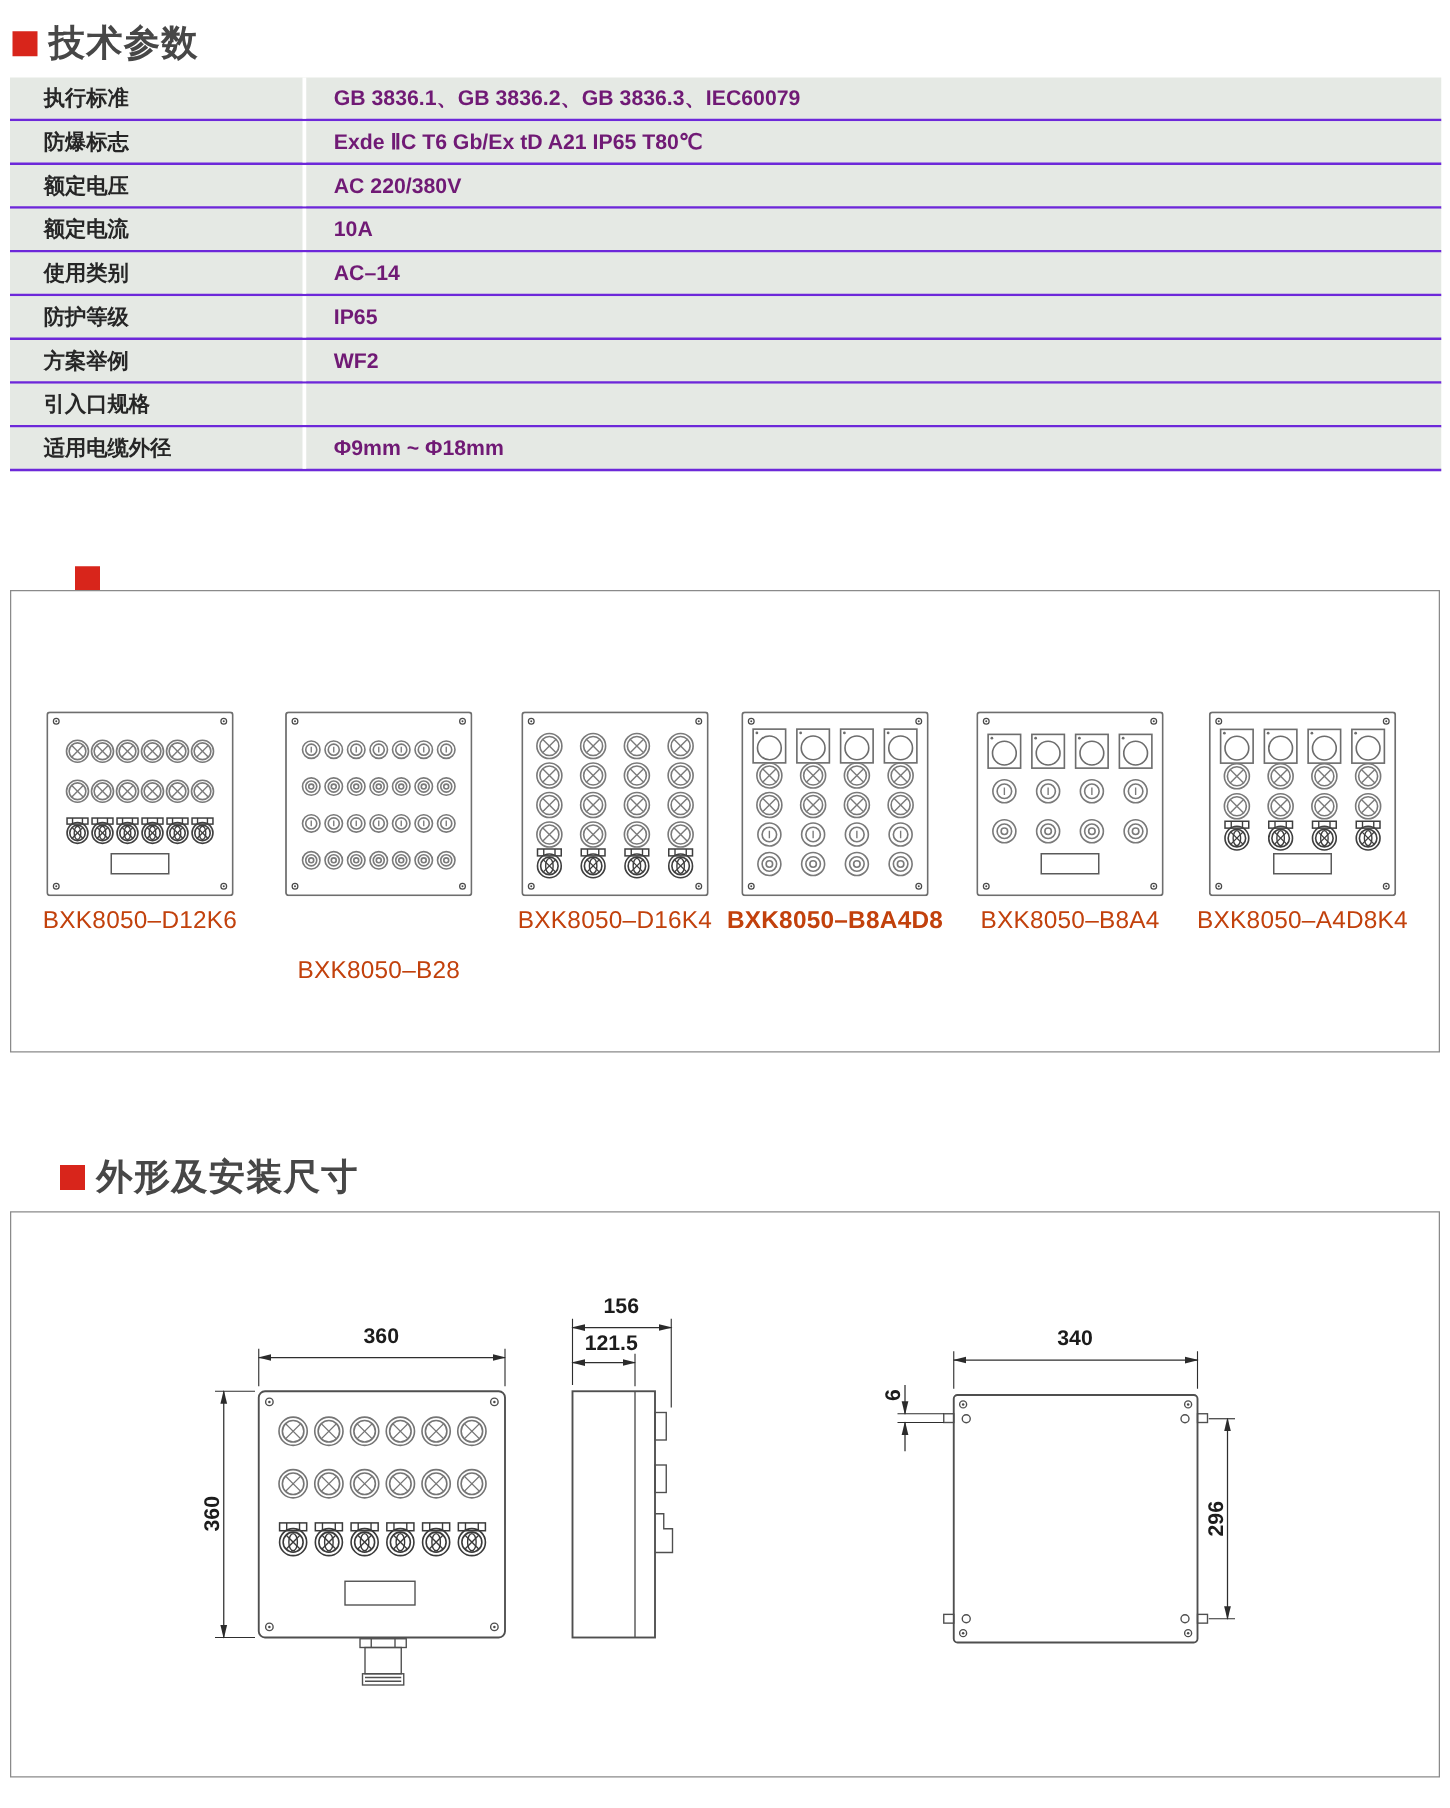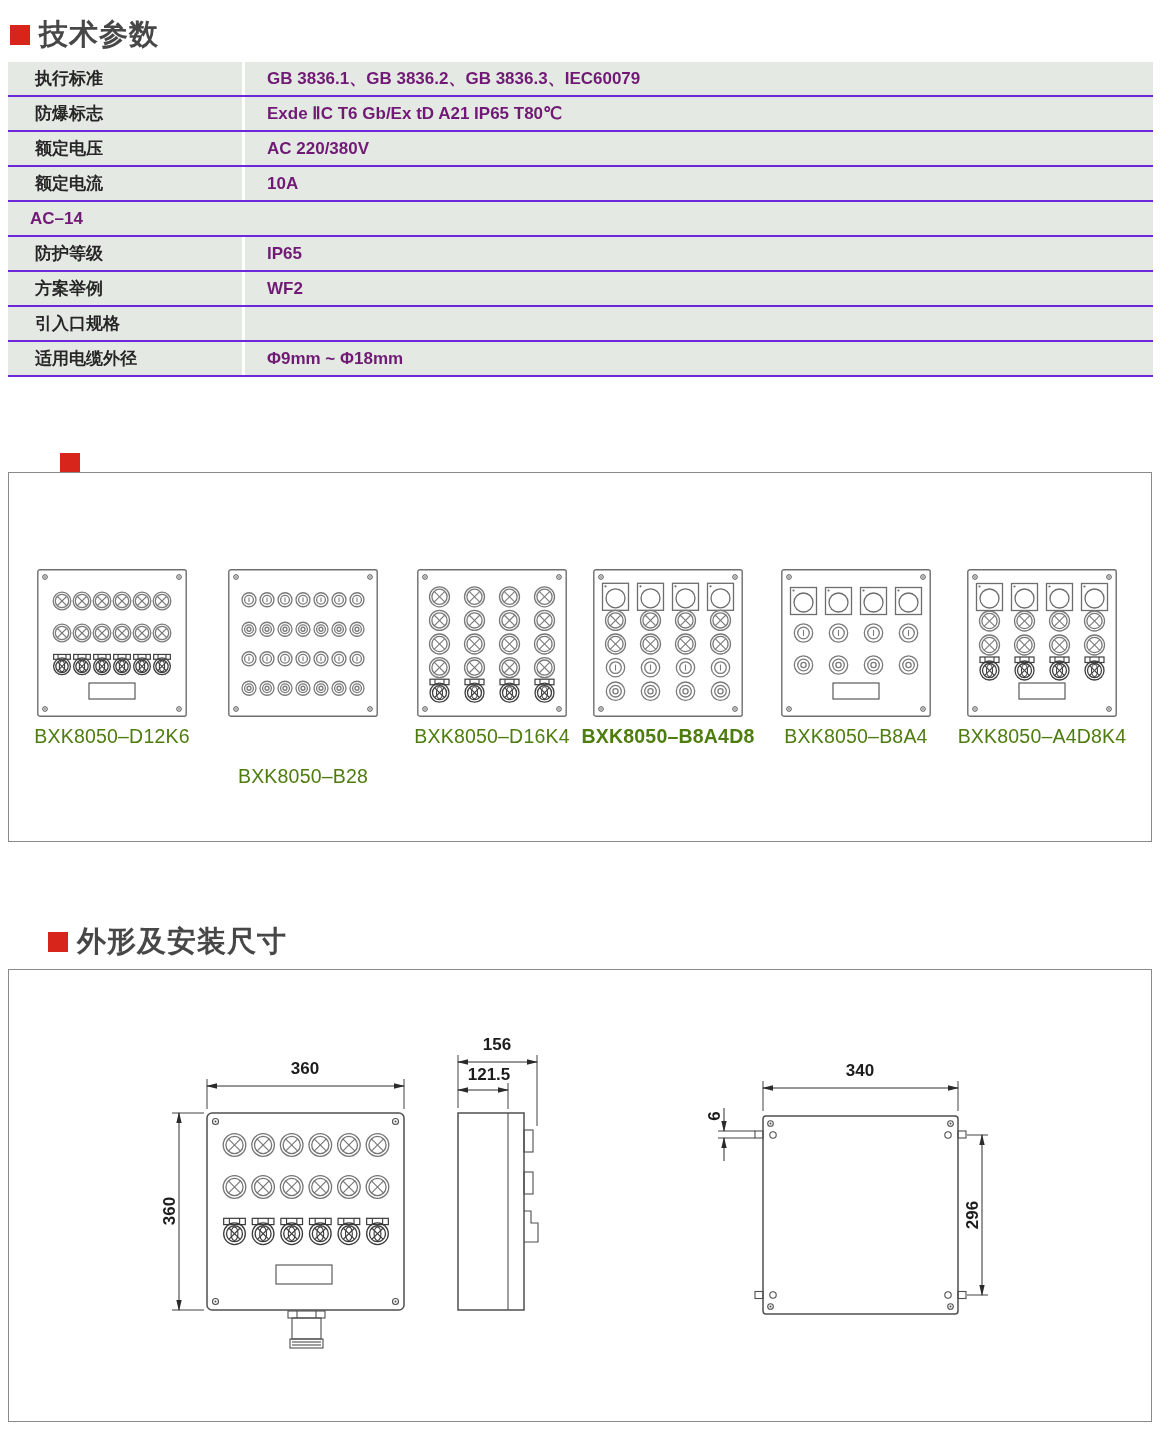--- a/index.html
+++ b/index.html
@@ -10,21 +10,21 @@
   .sec-title{font-size:29px;font-weight:600;color:#474747;letter-spacing:1px;white-space:nowrap;}
   .spec-table{position:absolute;left:8px;top:62px;width:1145px;}
   .spec-row{display:flex;height:35px;box-sizing:border-box;background:#e5e9e4;border-bottom:2px solid #6d28d9;}
   .spec-label{width:237px;box-sizing:border-box;border-right:3px solid #fff;padding-left:27px;
               display:flex;align-items:center;font-size:17px;font-weight:700;color:#262626;}
   .spec-value{flex:1;display:flex;align-items:center;padding-left:22px;font-size:17px;font-weight:700;color:#701a75;white-space:nowrap;}
   .frame{position:absolute;left:8px;background:#fff;border:1.5px solid #8a8a8a;box-sizing:content-box;}
   #scheme-frame{top:472px;width:1142px;height:368px;}
   #dims-frame{top:969px;width:1142px;height:451px;}
   .panel{position:absolute;top:96px;width:150px;height:148px;}
-  .plabel{position:absolute;top:252px;width:210px;text-align:center;font-size:19.5px;color:#4d7c0f;
+  .plabel{position:absolute;top:252px;width:210px;text-align:center;font-size:19.5px;color:#c2410c;
           letter-spacing:.2px;white-space:nowrap;}
   
   .ol{fill:none;stroke:#4f4f4f;stroke-width:1.5;}
   .tl{fill:none;stroke:#4f4f4f;stroke-width:1.1;}
   .xl{stroke:#2e2e2e;stroke-width:.9;}
   .dl{stroke:#2e2e2e;stroke-width:1;fill:none;}
   .dt{font-family:"Liberation Sans",sans-serif;font-size:17px;font-weight:700;fill:#1c1c1c;}
 </style>
 </head>
 <body>
@@ -47,20 +47,21 @@
     </div>
     <div class="spec-row">
       <div class="spec-label">额定电压</div>
       <div class="spec-value">AC 220/380V</div>
     </div>
     <div class="spec-row">
       <div class="spec-label">额定电流</div>
       <div class="spec-value">10A</div>
     </div>
     <div class="spec-row">
+      <div class="spec-label">使用类别</div>
       <div class="spec-value">AC–14</div>
     </div>
     <div class="spec-row">
       <div class="spec-label">防护等级</div>
       <div class="spec-value">IP65</div>
     </div>
     <div class="spec-row">
       <div class="spec-label">方案举例</div>
       <div class="spec-value">WF2</div>
     </div>

